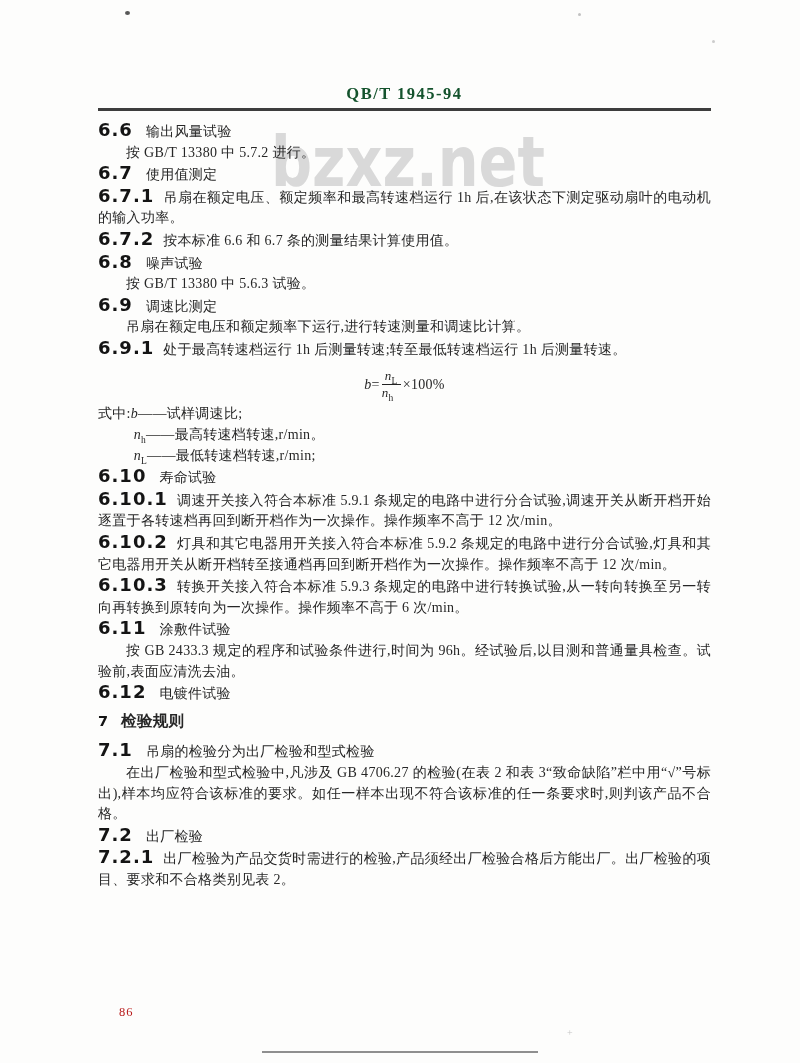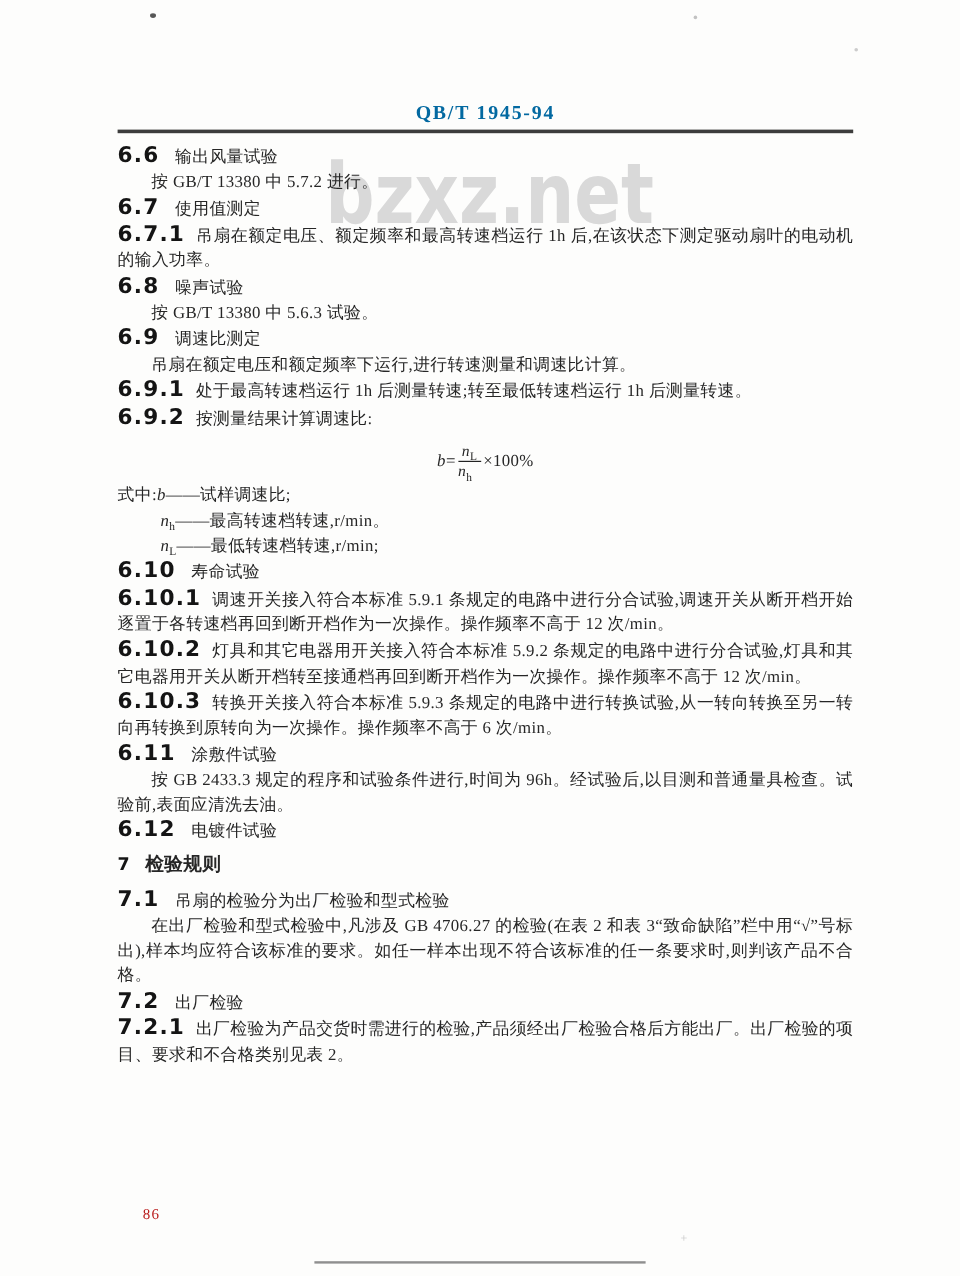--- a/index.html
+++ b/index.html
@@ -10,21 +10,21 @@
   }
   .watermark{
     position:absolute;left:271px;top:127px;z-index:0;
     font-family:"DejaVu Sans",sans-serif;font-weight:bold;
     font-size:70px;color:#d9d9d9;letter-spacing:0px;line-height:1;
     transform:scaleX(0.82);transform-origin:left top;
     filter:blur(0.4px);user-select:none;
   }
   .content{position:absolute;left:98px;top:84px;width:613px;z-index:1;}
   .hdr{
-    text-align:center;font-weight:bold;font-size:16.5px;color:#0369a1;
+    text-align:center;font-weight:bold;font-size:16.5px;color:#14532d;
     letter-spacing:1.5px;line-height:20px;
   }
   .rule{height:3px;background:#3d3d3d;margin-top:4px;margin-bottom:9px;}
   .heading,.para,.npara,.chapter,.w-line,.formula-row{
     font-size:14px;line-height:20.6px;text-align:justify;letter-spacing:0.3px;
   }
   .num{
     font-family:"DejaVu Sans","Liberation Sans",sans-serif;font-weight:bold;
     font-size:18px;letter-spacing:1px;color:#141414;margin-right:13px;
   }
@@ -66,26 +66,26 @@
 
   <div class="content">
     <div class="hdr">QB/T 1945-94</div>
     <div class="rule"></div>
 
     <div id="flow-a">
         <div class="heading"><span class="num">6.6</span><span>输出风量试验</span></div>
         <div class="para"><span>按 GB/T 13380 中 5.7.2 进行。</span></div>
         <div class="heading"><span class="num">6.7</span><span>使用值测定</span></div>
         <div class="npara"><span class="num">6.7.1</span><span>吊扇在额定电压、额定频率和最高转速档运行 1h 后,在该状态下测定驱动扇叶的电动机的输入功率。</span></div>
+        <div class="npara"><span class="num">6.7.2</span><span>按本标准 6.6 和 6.7 条的测量结果计算使用值。</span></div>
         <div class="heading"><span class="num">6.8</span><span>噪声试验</span></div>
         <div class="para"><span>按 GB/T 13380 中 5.6.3 试验。</span></div>
         <div class="heading"><span class="num">6.9</span><span>调速比测定</span></div>
         <div class="para"><span>吊扇在额定电压和额定频率下运行,进行转速测量和调速比计算。</span></div>
         <div class="npara"><span class="num">6.9.1</span><span>处于最高转速档运行 1h 后测量转速;转至最低转速档运行 1h 后测量转速。</span></div>
-        <div class="npara"><span class="num">6.9.2</span><span>按测量结果计算调速比:</span></div>
       </div>
 
     <div class="formula-row">
       <var>b</var>
         <span>=</span>
         <span class="frac">
           <span class="top"><var>n</var><sub>L</sub></span>
           <span class="bot"><var>n</var><sub>h</sub></span>
         </span>
         <span>×100%</span>

